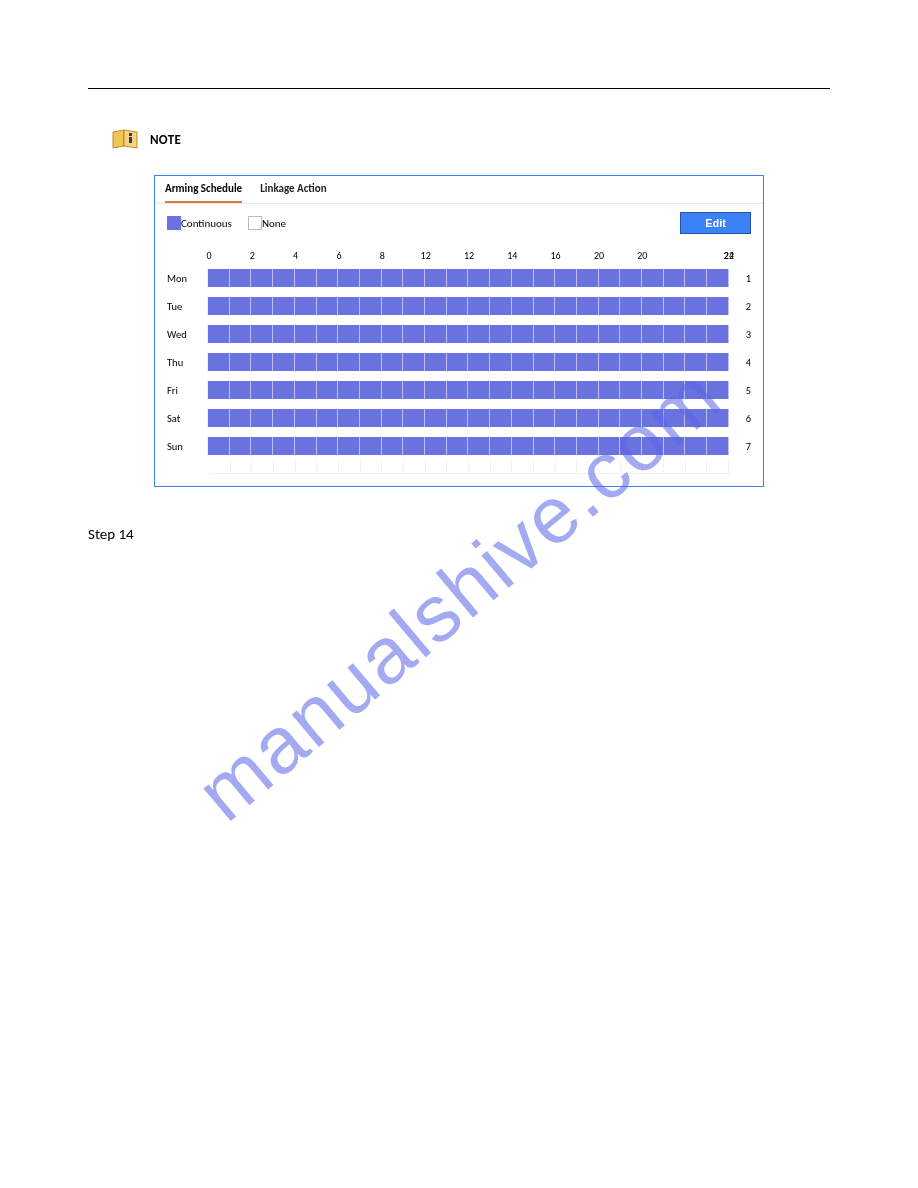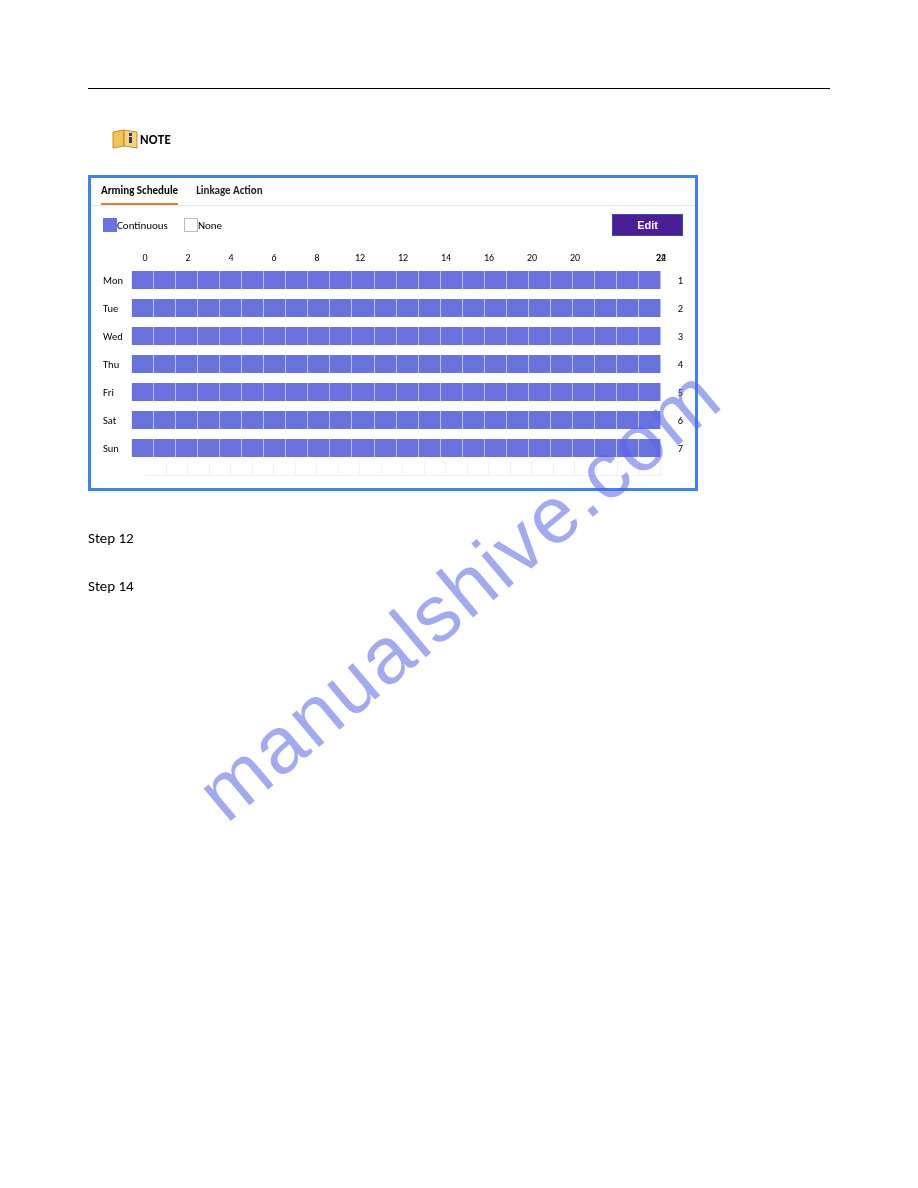--- a/index.html
+++ b/index.html
@@ -14,36 +14,37 @@
   .page-container {
     padding: 88px 88px 0 88px;
   }
   .top-rule {
     border-top: 1.5px solid #000;
     margin-bottom: 40px;
   }
   .note-block {
     display: flex;
     align-items: center;
-    gap: 2px;
+    gap: 12px;
     margin-left: 24px;
     margin-bottom: 26px;
   }
   .note-icon {
     width: 26px;
     height: 20px;
   }
   .note-text {
     font-weight: 700;
     font-size: 13px;
     letter-spacing: 0.3px;
   }
   .schedule-panel {
     width: 610px;
-    border: 3px solid #3b82f6;
+    margin-left: 66px;
+    border: 1px solid #3b82f6;
     background: #fff;
     font-size: 11.5px;
     color: #000;
   }
   .tab-row {
     display: flex;
     padding: 6px 10px 0 10px;
     gap: 18px;
     border-bottom: 1px solid #e6e6e6;
   }
@@ -61,21 +62,21 @@
   }
   .legend-item { display: flex; align-items: center; margin-right: 16px; font-size: 11px; }
   .legend-swatch-cont {
     width: 14px; height: 14px; background: #6a72df;
   }
   .legend-swatch-none {
     width: 14px; height: 14px; background: #fff; border: 1px solid #bbb;
   }
   .edit-button {
     margin-left: auto;
-    background: #4c1d95;
+    background: #3b82f6;
     border: 1px solid #2a4fb5;
     color: #fff;
     font-size: 11px;
     font-weight: 700;
     padding: 4px 24px;
     cursor: pointer;
   }
   .chart-area {
     padding: 0 12px 12px 12px;
   }
@@ -99,21 +100,21 @@
     transform: translateX(-50%);
     bottom: 2px;
   }
   .hour-header .last-tick span { left: 100%; transform: translateX(-50%); }
   .day-row {
     display: flex;
     align-items: center;
     height: 28px;
   }
   .day-label {
-    width: 28px;
+    width: 40px;
     font-size: 10.5px;
     color: #000;
   }
   .day-bar-wrap {
     flex: 1;
     margin-right: 6px;
     height: 18px;
     display: flex;
     background: #fff;
     border-left: 1px solid #eee;
@@ -489,18 +490,17 @@
           <div></div>
           <div></div>
           <div></div>
           <div></div>
         </div>
     </div>
   </div>
 
 
   <div class="steps-block">
-    <div class="step-line">Step 12</div>
     <div class="step-line">Step 14</div>
   </div>
 </div>
 
 <div class="watermark">manualshive.com</div>
 
 </body></html>

